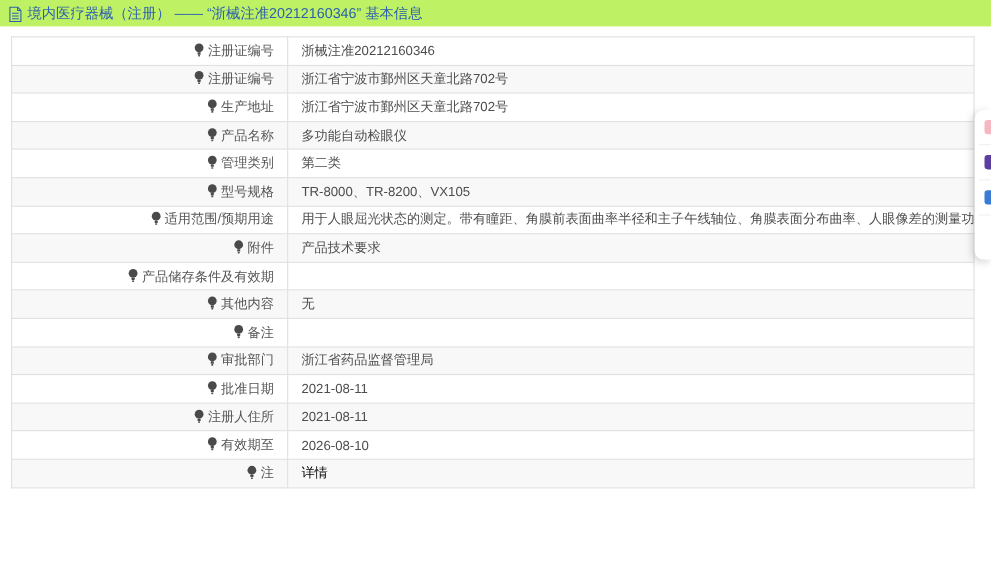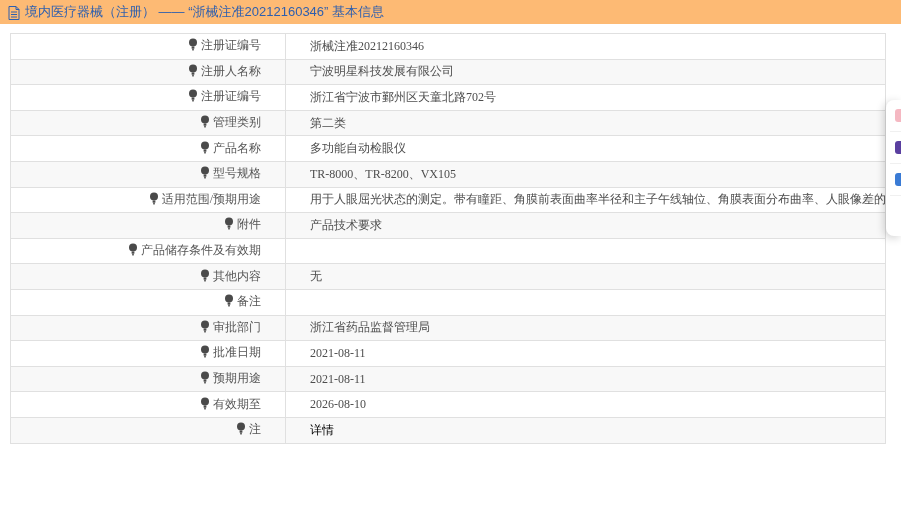--- a/index.html
+++ b/index.html
@@ -15,21 +15,21 @@
     font-family: "Liberation Sans", "DejaVu Sans", sans-serif;
   }
 
   
   .header-band {
     position: absolute;
     top: 0;
     left: 0;
     width: 100%;
     height: 24px;
-    background: #fdba74;
+    background: #bef264;
     display: flex;
     align-items: center;
     box-sizing: border-box;
     padding-left: 8px;
   }
   .doc-icon {
     width: 12px;
     height: 14px;
     flex: 0 0 auto;
     margin-top: 1px;
@@ -49,25 +49,24 @@
     width: 876px;
     border-collapse: collapse;
     table-layout: fixed;
     font-size: 12px;
     color: #4d4d4d;
     border: 1px solid #d6d6d6;
   }
   .info-table td {
     border: 1px solid #e0e0e0;
     height: 24.6px;
-    padding: 0 24px;
+    padding: 0 12px;
     overflow: hidden;
     white-space: nowrap;
     vertical-align: middle;
-    font-family: Liberation Serif, serif;
   }
   .info-table td.label-cell {
     width: 226px;
     text-align: right;
     color: #555555;
   }
   .info-table tr:nth-child(even) {
     background: #f8f8f8;
   }
   .info-table a.detail-link {
@@ -132,52 +131,68 @@
               <rect x="4.1" y="11" width="1.8" height="1.4" rx="0.4" fill="#4a4a4a"></rect>
             </svg>
           </span><span>注册证编号</span>
         </td>
         <td class="value-cell">
           <span>浙械注准20212160346</span>
           
         </td>
       </tr>
 
-      <tr>
-        <td class="label-cell">
-          <span class="note-icon" hidden="">
-            <svg width="10" height="13" viewBox="0 0 10 13">
-              <circle cx="5" cy="4.5" r="4" fill="#4a4a4a"></circle>
-              <rect x="3.6" y="8.5" width="2.8" height="2.2" rx="0.5" fill="#4a4a4a"></rect>
-              <rect x="4.1" y="11" width="1.8" height="1.4" rx="0.4" fill="#4a4a4a"></rect>
-            </svg>
-          </span><span>注册人名称</span>
-        </td>
-        <td class="value-cell">
-          <span>宁波明星科技发展有限公司</span>
-          
-        </td>
-      </tr>
 
       <tr>
         <td class="label-cell">
           <span class="note-icon" hidden="">
             <svg width="10" height="13" viewBox="0 0 10 13">
               <circle cx="5" cy="4.5" r="4" fill="#4a4a4a"></circle>
               <rect x="3.6" y="8.5" width="2.8" height="2.2" rx="0.5" fill="#4a4a4a"></rect>
               <rect x="4.1" y="11" width="1.8" height="1.4" rx="0.4" fill="#4a4a4a"></rect>
             </svg>
           </span><span>注册证编号</span>
         </td>
         <td class="value-cell">
           <span>浙江省宁波市鄞州区天童北路702号</span>
           
         </td>
       </tr>
 
+      <tr>
+        <td class="label-cell">
+          <span class="note-icon" hidden="">
+            <svg width="10" height="13" viewBox="0 0 10 13">
+              <circle cx="5" cy="4.5" r="4" fill="#4a4a4a"></circle>
+              <rect x="3.6" y="8.5" width="2.8" height="2.2" rx="0.5" fill="#4a4a4a"></rect>
+              <rect x="4.1" y="11" width="1.8" height="1.4" rx="0.4" fill="#4a4a4a"></rect>
+            </svg>
+          </span><span>生产地址</span>
+        </td>
+        <td class="value-cell">
+          <span>浙江省宁波市鄞州区天童北路702号</span>
+          
+        </td>
+      </tr>
+
+      <tr>
+        <td class="label-cell">
+          <span class="note-icon" hidden="">
+            <svg width="10" height="13" viewBox="0 0 10 13">
+              <circle cx="5" cy="4.5" r="4" fill="#4a4a4a"></circle>
+              <rect x="3.6" y="8.5" width="2.8" height="2.2" rx="0.5" fill="#4a4a4a"></rect>
+              <rect x="4.1" y="11" width="1.8" height="1.4" rx="0.4" fill="#4a4a4a"></rect>
+            </svg>
+          </span><span>产品名称</span>
+        </td>
+        <td class="value-cell">
+          <span>多功能自动检眼仪</span>
+          
+        </td>
+      </tr>
 
       <tr>
         <td class="label-cell">
           <span class="note-icon" hidden="">
             <svg width="10" height="13" viewBox="0 0 10 13">
               <circle cx="5" cy="4.5" r="4" fill="#4a4a4a"></circle>
               <rect x="3.6" y="8.5" width="2.8" height="2.2" rx="0.5" fill="#4a4a4a"></rect>
               <rect x="4.1" y="11" width="1.8" height="1.4" rx="0.4" fill="#4a4a4a"></rect>
             </svg>
           </span><span>管理类别</span>
@@ -189,36 +204,20 @@
       </tr>
 
       <tr>
         <td class="label-cell">
           <span class="note-icon" hidden="">
             <svg width="10" height="13" viewBox="0 0 10 13">
               <circle cx="5" cy="4.5" r="4" fill="#4a4a4a"></circle>
               <rect x="3.6" y="8.5" width="2.8" height="2.2" rx="0.5" fill="#4a4a4a"></rect>
               <rect x="4.1" y="11" width="1.8" height="1.4" rx="0.4" fill="#4a4a4a"></rect>
             </svg>
-          </span><span>产品名称</span>
-        </td>
-        <td class="value-cell">
-          <span>多功能自动检眼仪</span>
-          
-        </td>
-      </tr>
-
-      <tr>
-        <td class="label-cell">
-          <span class="note-icon" hidden="">
-            <svg width="10" height="13" viewBox="0 0 10 13">
-              <circle cx="5" cy="4.5" r="4" fill="#4a4a4a"></circle>
-              <rect x="3.6" y="8.5" width="2.8" height="2.2" rx="0.5" fill="#4a4a4a"></rect>
-              <rect x="4.1" y="11" width="1.8" height="1.4" rx="0.4" fill="#4a4a4a"></rect>
-            </svg>
           </span><span>型号规格</span>
         </td>
         <td class="value-cell">
           <span>TR-8000、TR-8200、VX105</span>
           
         </td>
       </tr>
 
 
       <tr>
@@ -334,21 +333,21 @@
       </tr>
 
       <tr>
         <td class="label-cell">
           <span class="note-icon" hidden="">
             <svg width="10" height="13" viewBox="0 0 10 13">
               <circle cx="5" cy="4.5" r="4" fill="#4a4a4a"></circle>
               <rect x="3.6" y="8.5" width="2.8" height="2.2" rx="0.5" fill="#4a4a4a"></rect>
               <rect x="4.1" y="11" width="1.8" height="1.4" rx="0.4" fill="#4a4a4a"></rect>
             </svg>
-          </span><span>预期用途</span>
+          </span><span>注册人住所</span>
         </td>
         <td class="value-cell">
           <span>2021-08-11</span>
           
         </td>
       </tr>
 
       <tr>
         <td class="label-cell">
           <span class="note-icon" hidden="">

